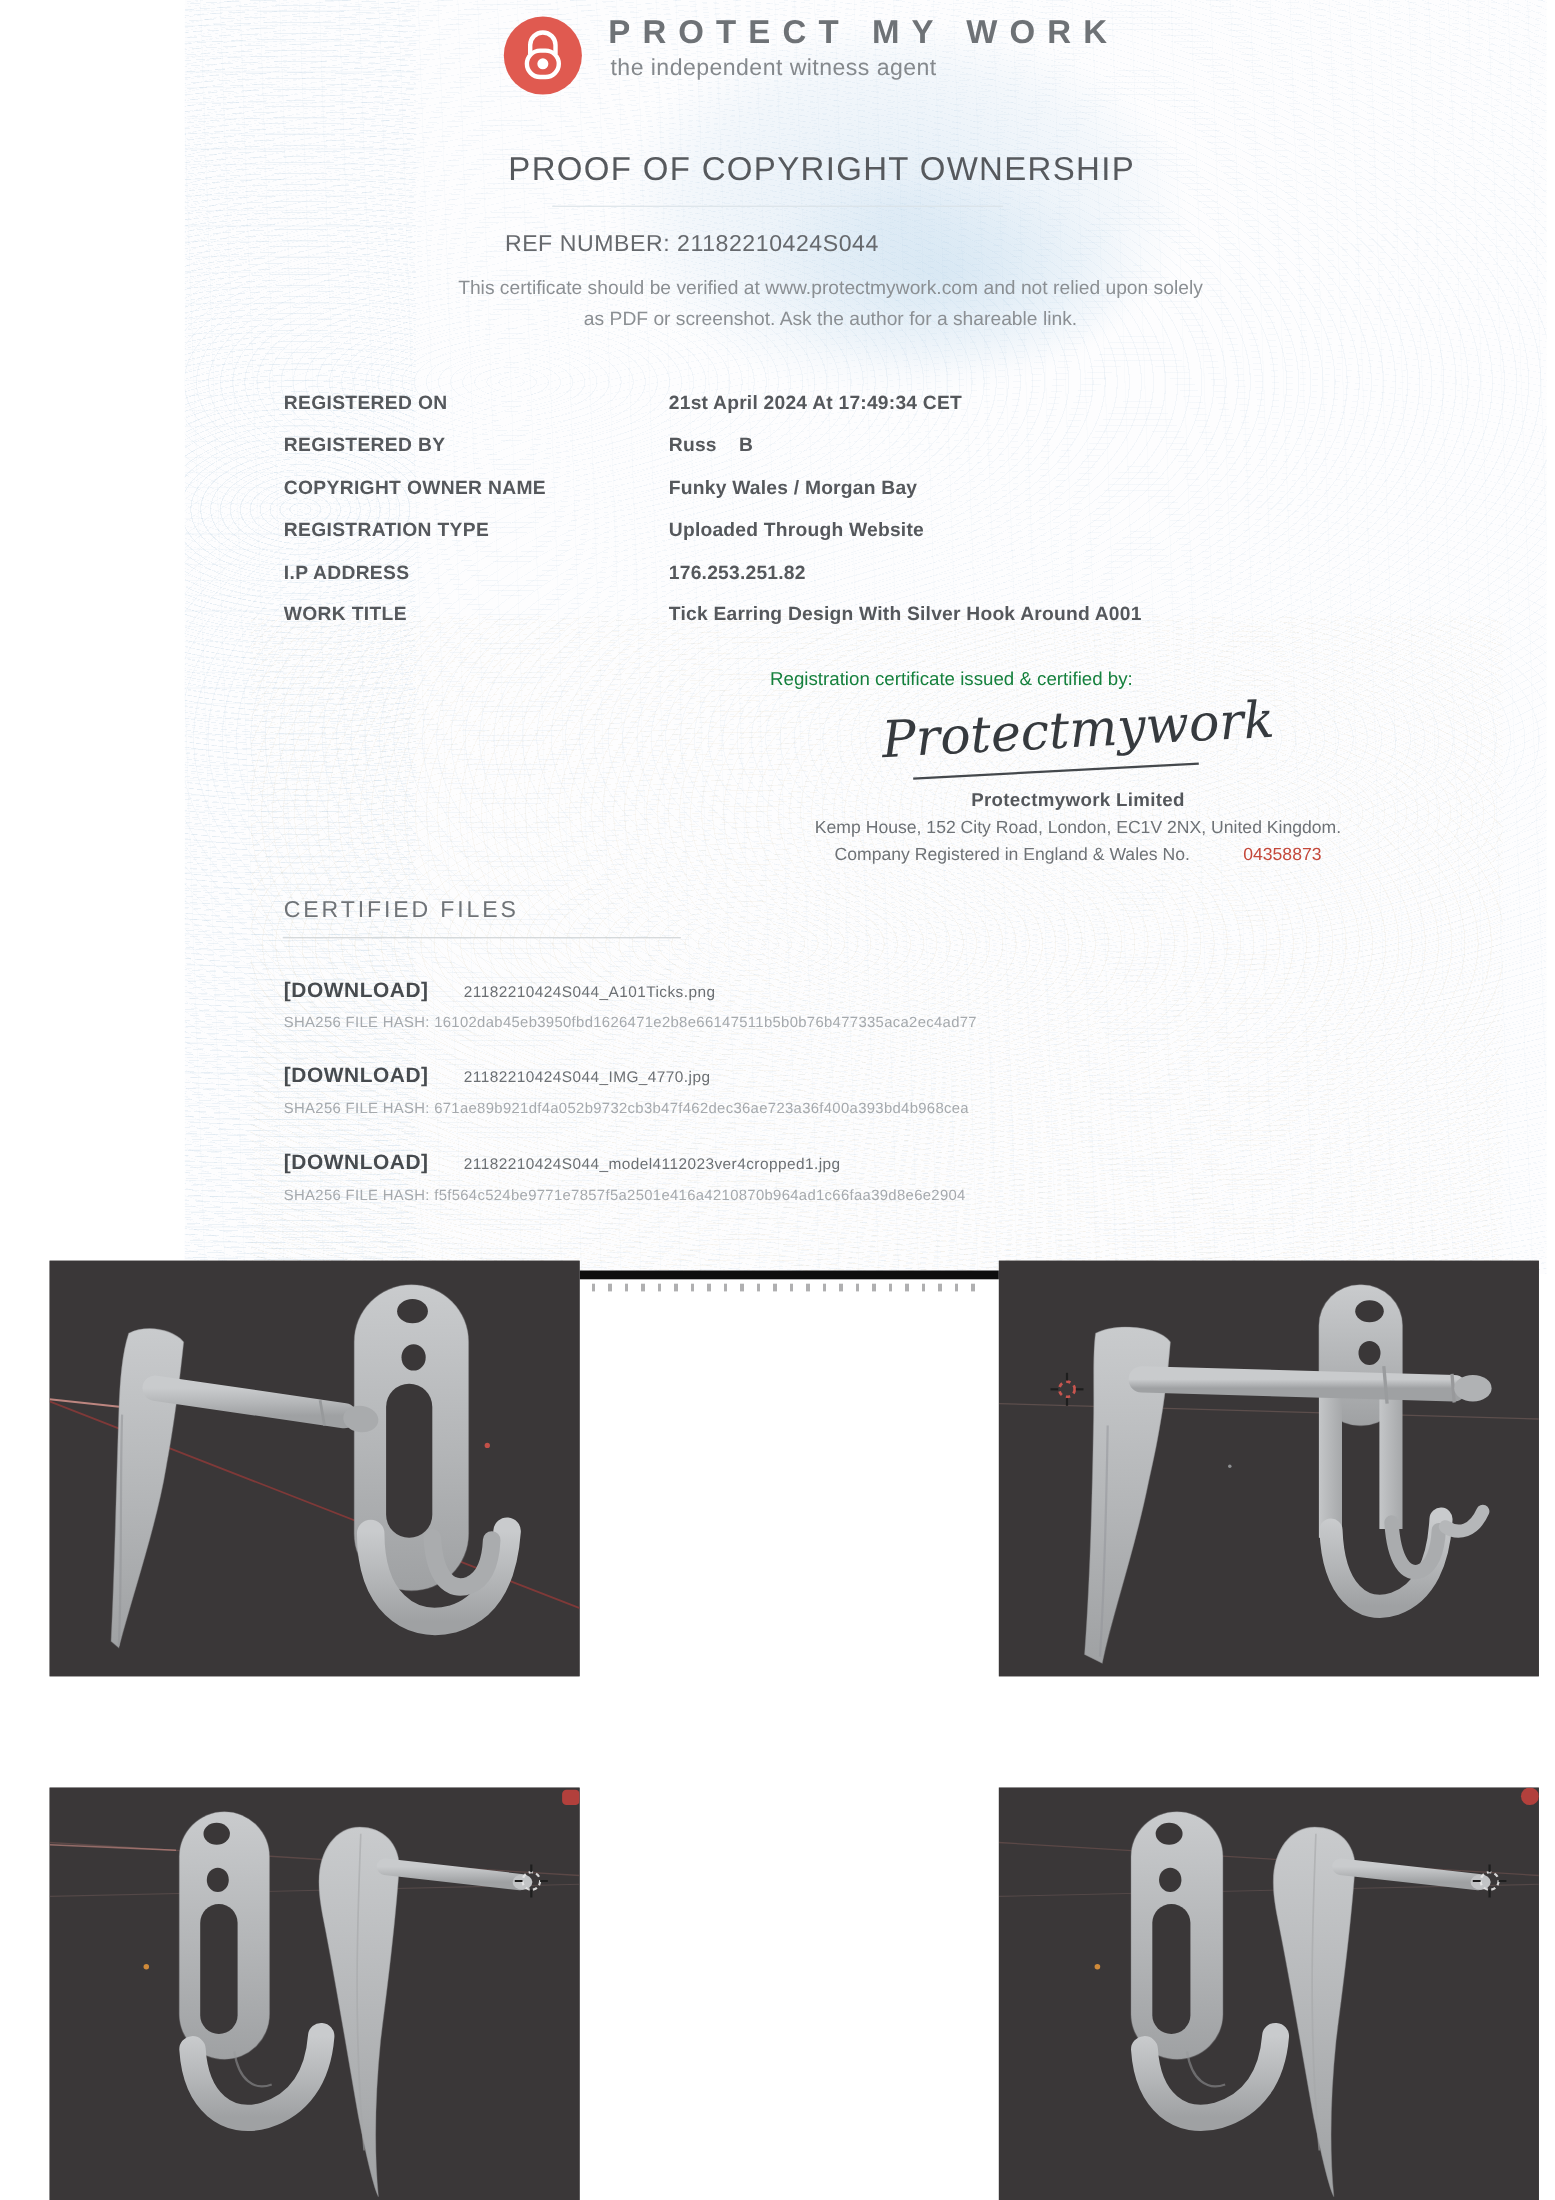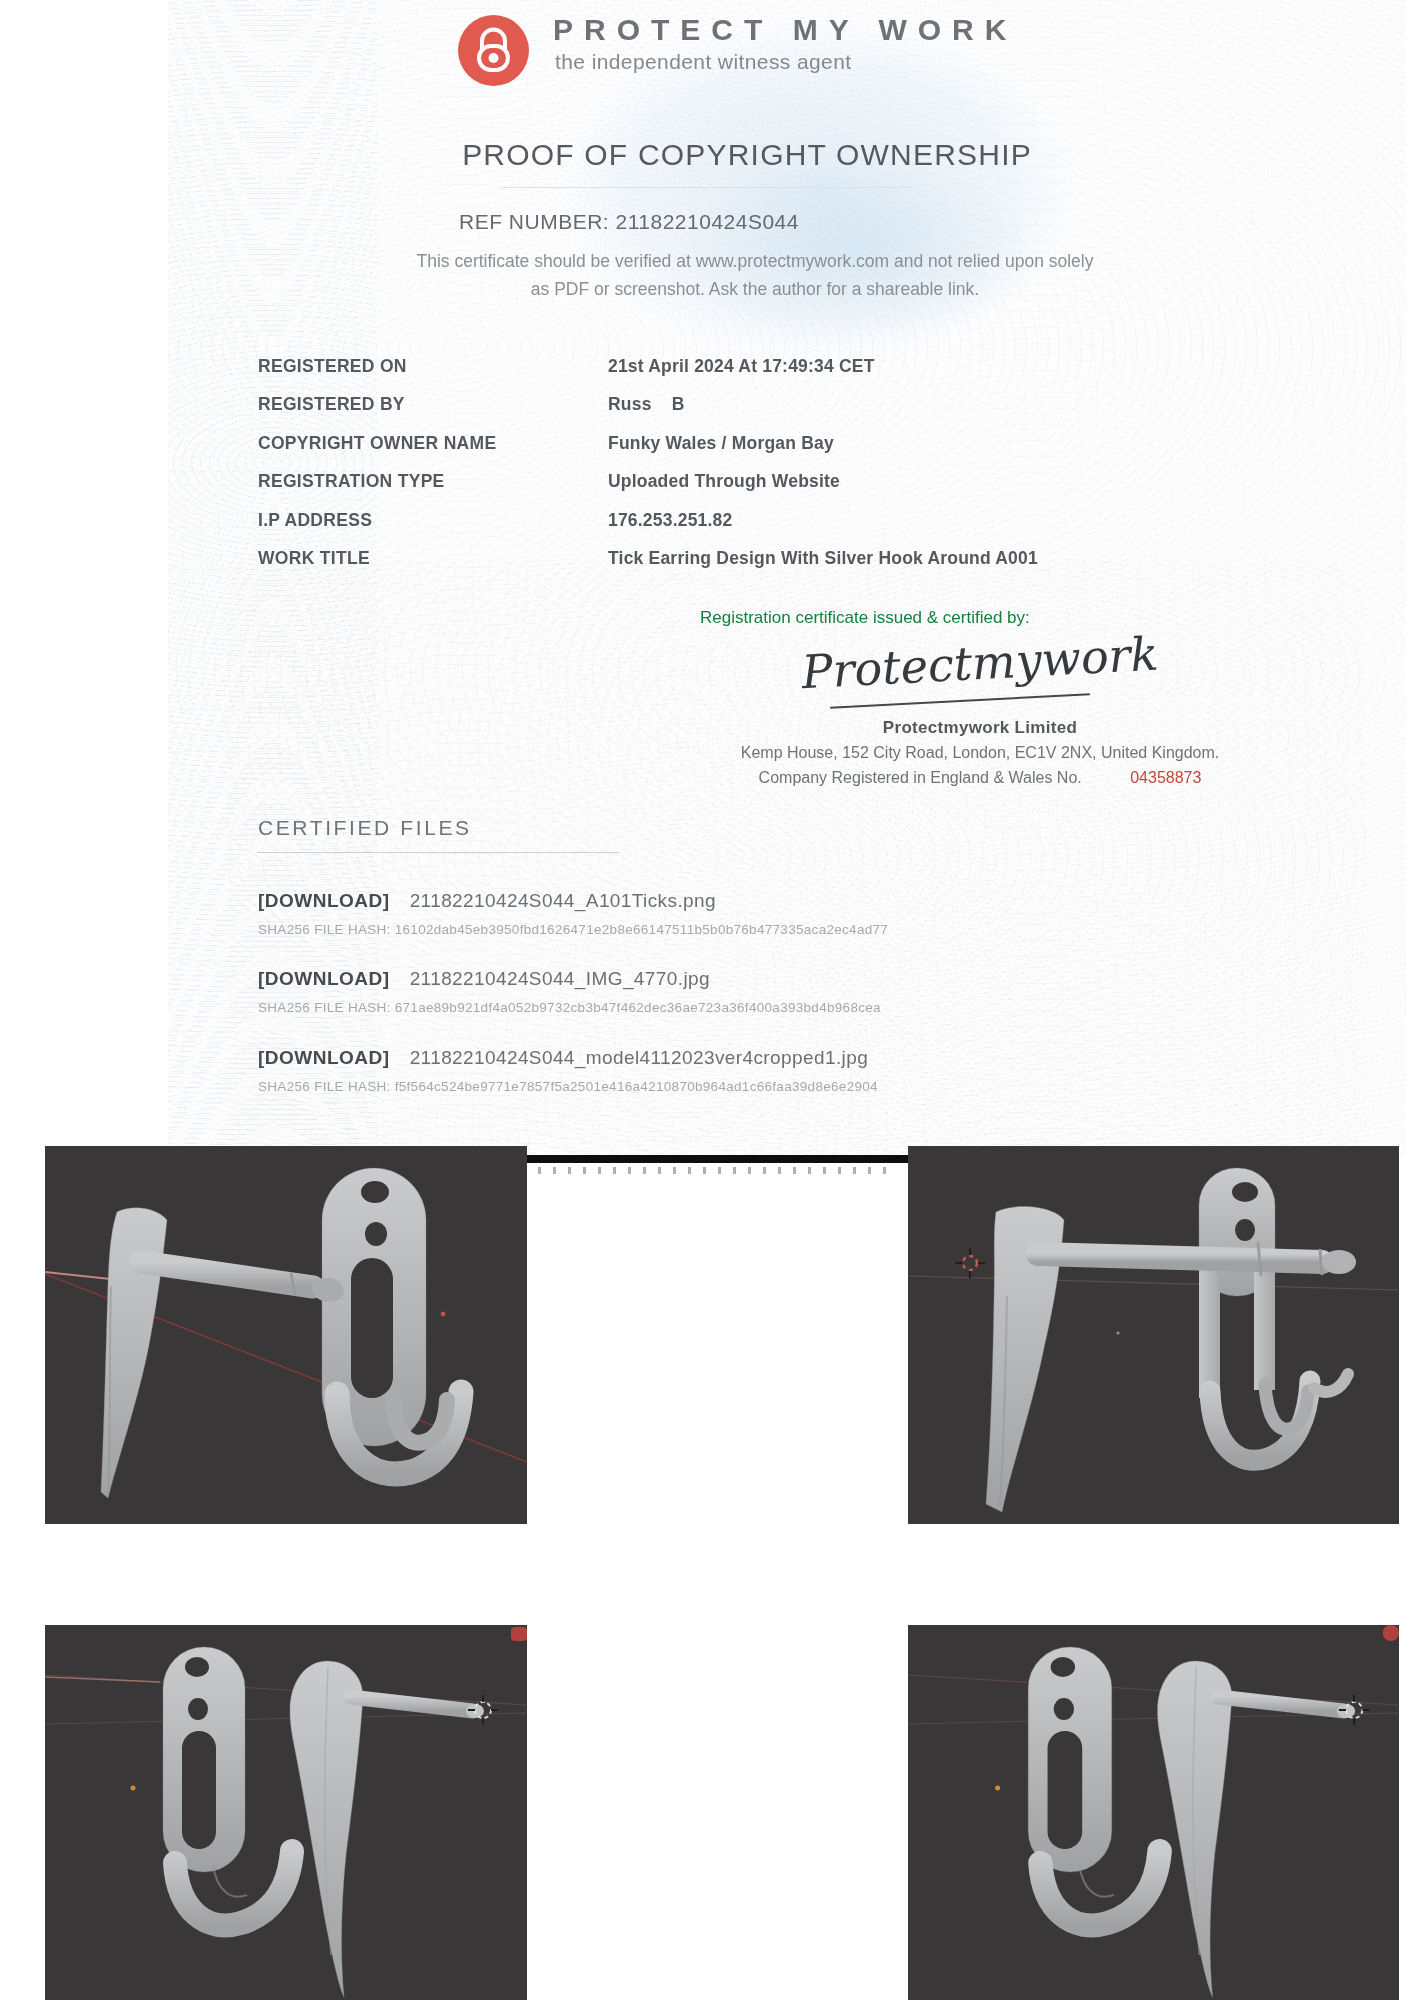--- a/index.html
+++ b/index.html
@@ -72,21 +72,21 @@
   .company{left:700px;top:718px;width:560px;text-align:center;font-size:17px;font-weight:bold;color:#54575b;letter-spacing:0.3px;}
   .address{left:620px;top:744px;width:720px;text-align:center;font-size:16px;color:#6e7276;}
   .companyreg{left:620px;top:769px;width:720px;text-align:center;font-size:16px;color:#6e7276;}
   .companyreg .regnum{color:#c4473a;margin-left:44px;}
 
   
   .cf-heading{left:258px;top:816px;font-size:21px;letter-spacing:2.6px;color:#6f7377;}
   .cf-line{left:257px;top:852px;width:362px;height:1px;background:#cdd1d4;}
   .frow{left:258px;width:1100px;}
   .dl{font-size:19px;font-weight:bold;color:#474b4f;letter-spacing:0.5px;cursor:pointer;}
-  .fname{font-size:19px;color:#6b6f73;letter-spacing:0.4px;margin-left:20px;}
+  .fname{font-size:14px;color:#6b6f73;letter-spacing:0.4px;margin-left:32px;}
   .fhash{left:258px;width:1120px;font-size:13.5px;color:#a5a9ad;letter-spacing:0.3px;}
 
   
   .panel{overflow:hidden;background:#3a3738;}
   .p1{left:45px;top:1146px;width:482px;height:378px;}
   .p2{left:908px;top:1146px;width:491px;height:378px;}
   .p3{left:45px;top:1625px;width:482px;height:375px;}
   .p4{left:908px;top:1625px;width:491px;height:375px;}
   .timeline-bar{left:527px;top:1155px;width:381px;height:8px;background:#0e0e0e;}
   .timeline-ticks{

